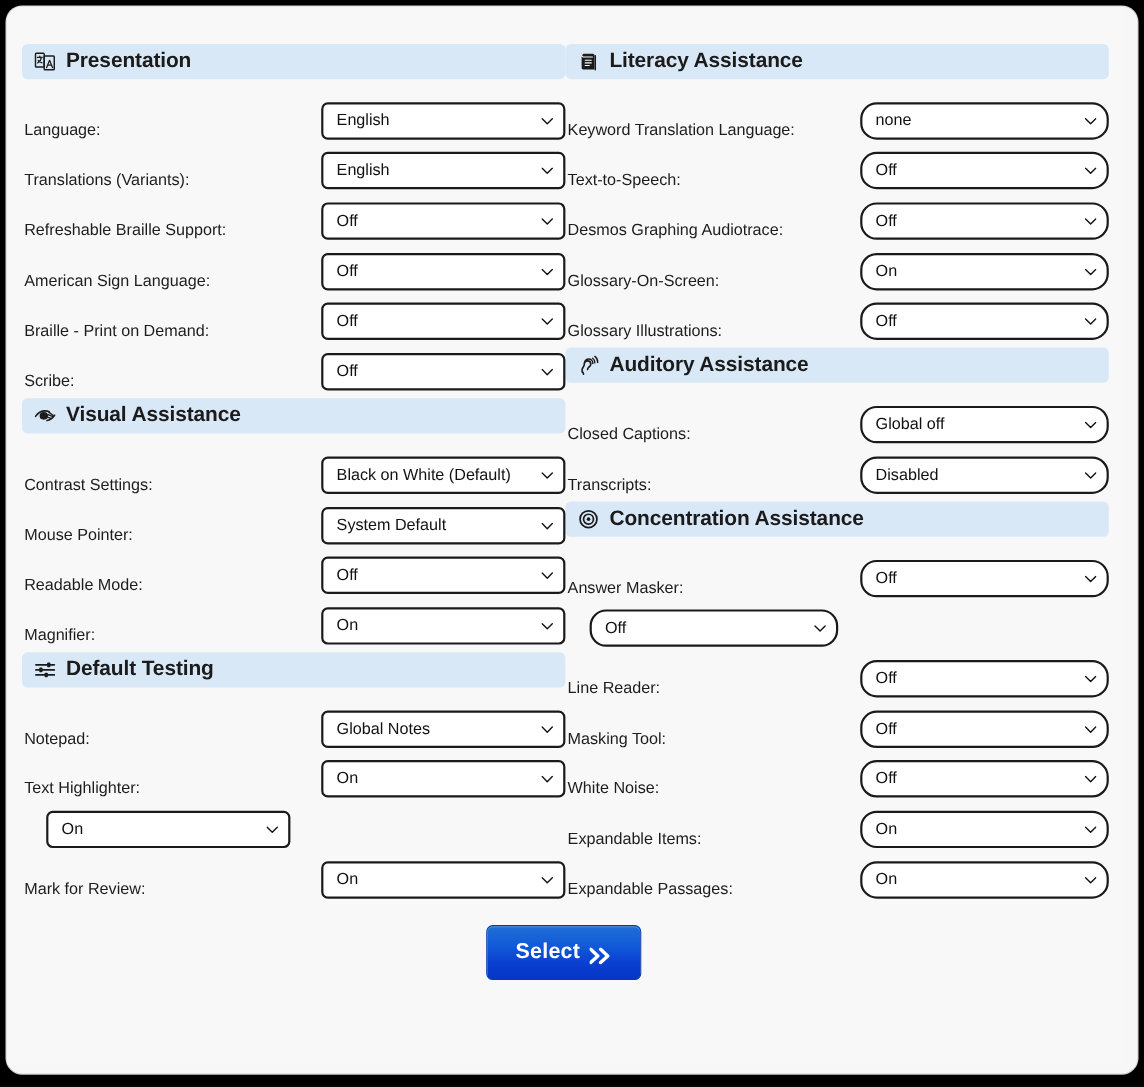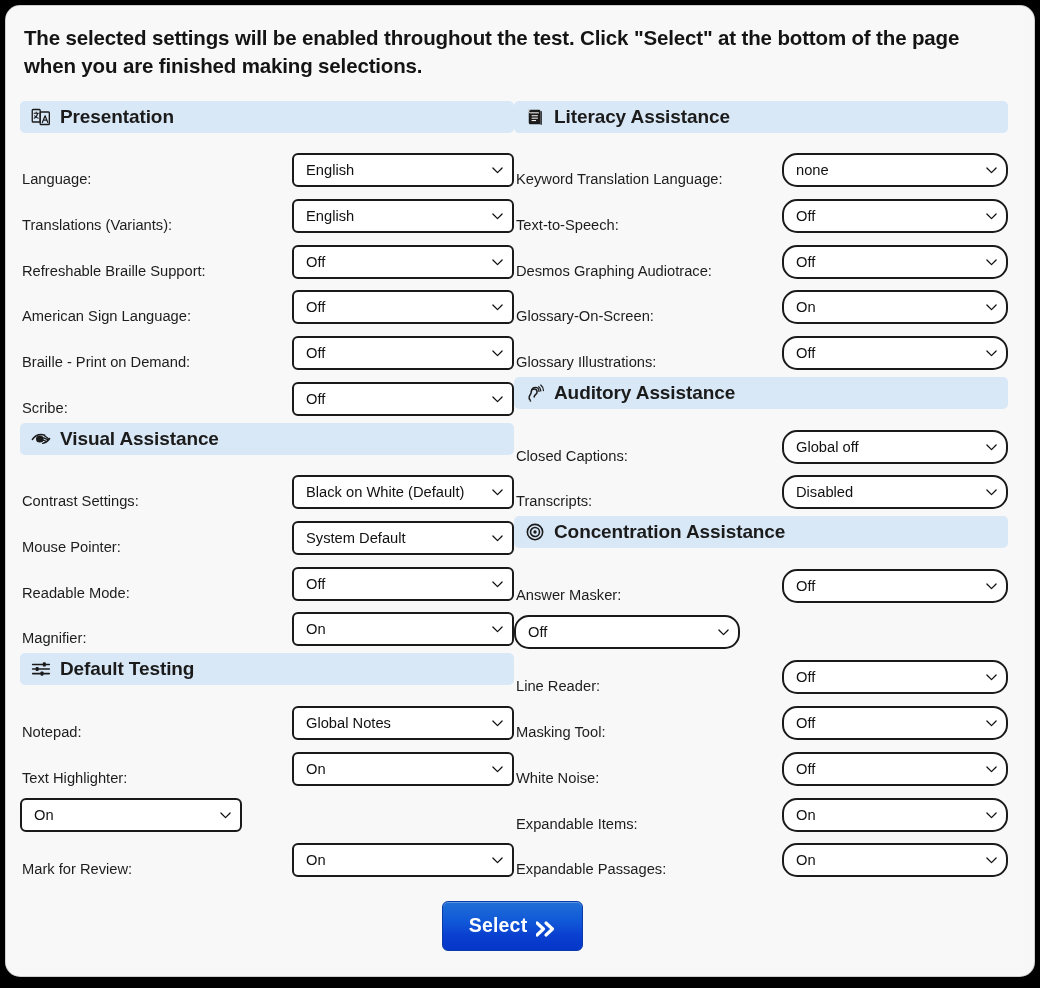--- a/index.html
+++ b/index.html
@@ -91,20 +91,21 @@
     background: #ffffff;
     border: 2px solid #1a1a1a;
     border-radius: 6px;
     display: flex;
     align-items: center;
     padding: 0 26px 0 12px;
     font-size: 14.7px;
     color: #111111;
     white-space: nowrap;
     overflow: hidden;
+    margin-left: 22px;
   }
   .sel .caret {
     position: absolute;
     right: 9px;
     top: 50%;
     width: 11px;
     height: 7px;
     margin-top: -3px;
   }
   .sel .caret svg { display: block; }
@@ -137,21 +138,20 @@
   }
   .chev { display: block; width: 20px; height: 16px; }
   .chev svg { display: block; }
 </style>
 </head>
 <body>
 
 <div id="page">
   <div id="inner">
 
-    <div class="intro">The selected settings will be enabled throughout the test. Click "Select" at the bottom of the page when you are finished making selections.</div>
 
     <div class="columns">
       <div class="col col-left">
           <div class="sec-head">
             <span class="sec-ico">
               <svg xmlns="http://www.w3.org/2000/svg" viewBox="0 0 24 24" width="20" height="20">
                 <rect x="1.5" y="3" width="9.5" height="15" rx="1" fill="none" stroke="#1b1b1b" stroke-width="1.6"></rect>
                 <rect x="11" y="6" width="11" height="15" rx="1" fill="none" stroke="#1b1b1b" stroke-width="1.6"></rect>
                 <path d="M3.6 7.4h5.3M6.2 6v1.4M7.9 7.4c-.3 3-2 4.9-4 6" fill="none" stroke="#1b1b1b" stroke-width="1.3" stroke-linecap="round"></path>
                 <path d="M4.4 10.6c.9 1.6 2.3 2.3 4.3 2.8" fill="none" stroke="#1b1b1b" stroke-width="1.3" stroke-linecap="round"></path>

